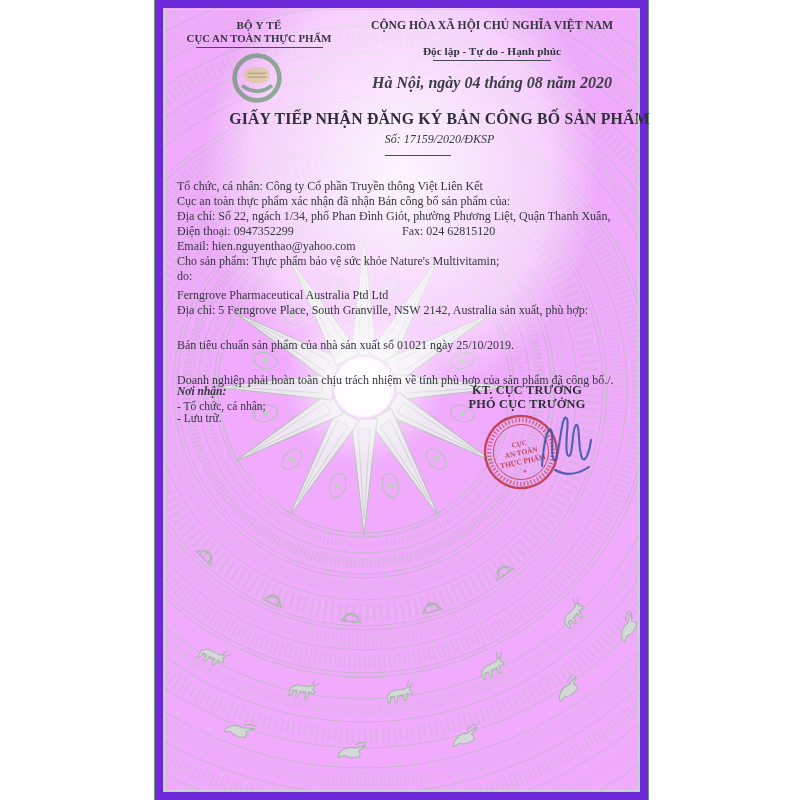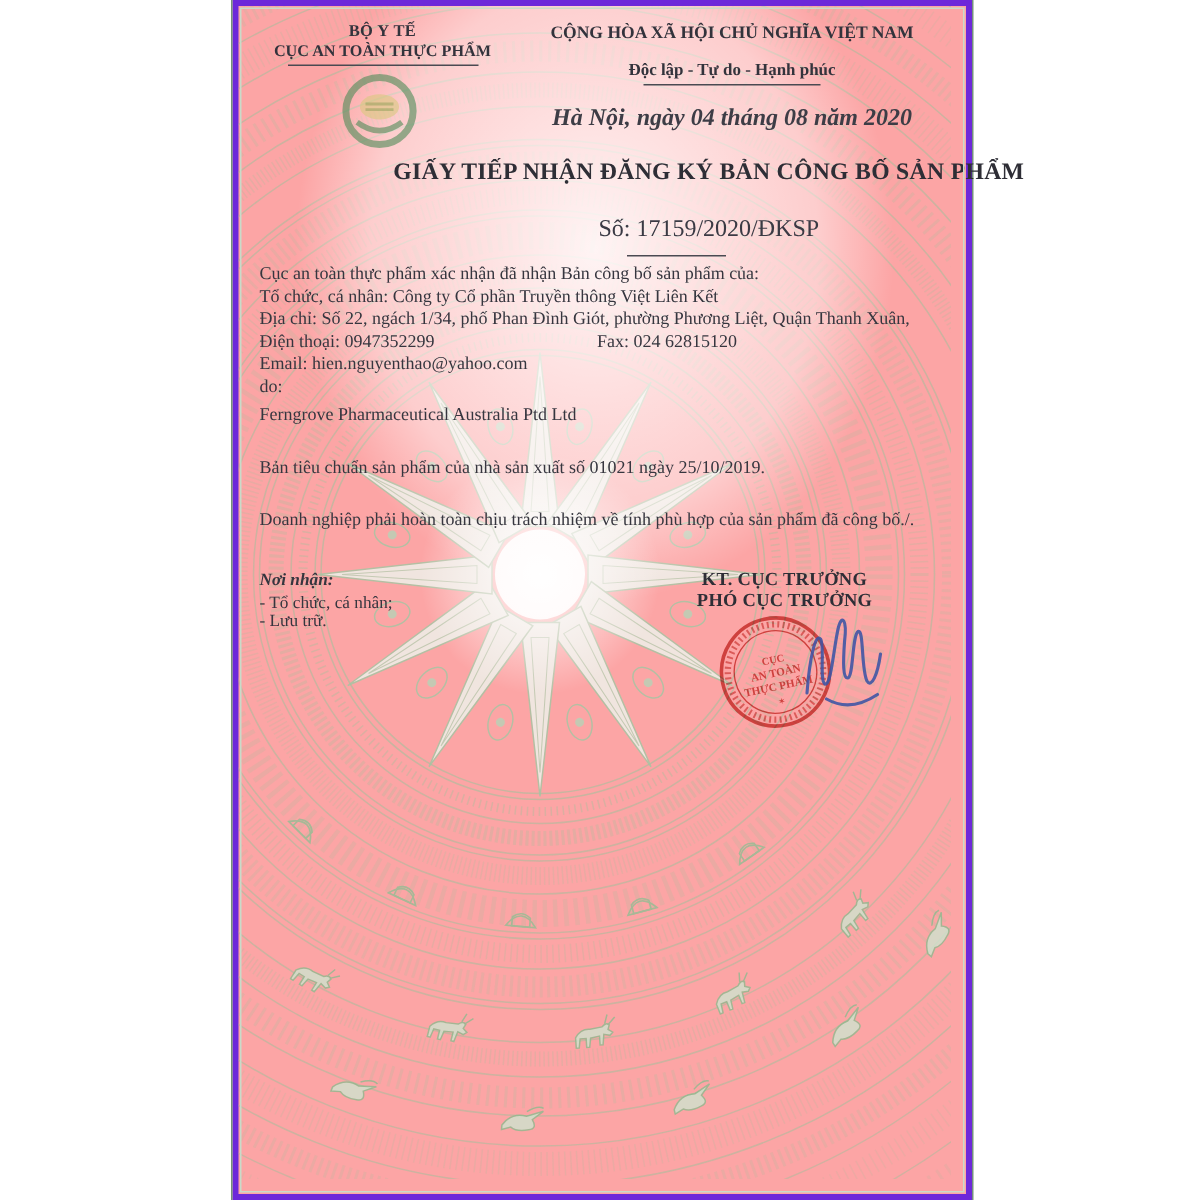--- a/index.html
+++ b/index.html
@@ -6,22 +6,22 @@
   body{
     width:800px;height:800px;background:#ffffff;overflow:hidden;
     font-family:"Liberation Serif","DejaVu Serif",serif;
     -webkit-font-smoothing:antialiased;
   }
   .page{position:relative;width:800px;height:800px;background:#ffffff;}
 
   
   .cert{
     position:absolute;left:155px;top:0;width:493px;height:800px;
-    box-sizing:border-box;background:#fca5a5;
-    border:4px solid #6d28d9;outline:1px solid #74917a;
+    box-sizing:border-box;background:#f0abfc;
+    border:8px solid #6d28d9;outline:1px solid #74917a;
   }
   .cert::after{
     content:'';position:absolute;inset:1px;border:1px solid #c9dbc9;pointer-events:none;
   }
   .pattern{position:absolute;left:0;top:0;width:475px;height:782px;}
 
   .layer{position:absolute;inset:0;}
 
   
   .hdr-left{position:absolute;left:8px;top:11px;width:176px;text-align:center;color:#33333c;}
@@ -31,23 +31,23 @@
   .hdr-left .rule{width:127px;margin:3px auto 0;}
   .logo{position:absolute;left:66px;top:42px;width:56px;height:56px;opacity:.75;}
 
   .hdr-right{position:absolute;left:198px;top:11px;width:262px;text-align:center;color:#33333c;}
   .hdr-right .l1{font-size:11.7px;font-weight:bold;}
   .hdr-right .l2{font-size:11.3px;font-weight:bold;margin-top:13px;}
   .hdr-right .rule{width:118px;margin:3px auto 0;}
   .dateline{margin-top:13px;font-size:16px;font-style:italic;font-weight:600;color:#3d3d46;}
 
   
-  .title-block{position:absolute;left:0;top:102px;width:553px;text-align:center;color:#2e2e36;padding-left:37px;}
+  .title-block{position:absolute;left:0;top:102px;width:553px;text-align:center;color:#2e2e36;}
   .title-main{font-size:15.8px;font-weight:bold;letter-spacing:.2px;margin:0;}
-  .title-number{font-size:16px;margin-top:20px;color:#3a3a44;}
+  .title-number{font-size:12px;margin-top:4px;color:#3a3a44;font-style:italic;}
   .title-rule{width:66px;height:1px;background:#4a4a52;margin:8px auto 0;transform:translateX(-22px);}
 
   
   .body-block{
     position:absolute;left:14px;top:171px;width:460px;
     font-size:12px;line-height:15px;color:#36363f;
   }
   .body-block .line{position:relative;}
   .fax{position:absolute;left:225px;top:0;}
   .gap-sm{margin-top:4px;}
@@ -210,30 +210,32 @@
         <div class="dateline">Hà Nội, ngày 04 tháng 08 năm 2020</div>
       </div>
 
       <div class="title-block">
         <div class="title-main">GIẤY TIẾP NHẬN ĐĂNG KÝ BẢN CÔNG BỐ SẢN PHẨM</div>
         <div class="title-number">Số: 17159/2020/ĐKSP</div>
         <div class="title-rule"></div>
       </div>
 
       <div class="body-block">
+        <div class="line">Tổ chức, cá nhân: Công ty Cổ phần Truyền thông Việt Liên Kết</div>
         <div class="line">Cục an toàn thực phẩm xác nhận đã nhận Bản công bố sản phẩm của:</div>
-        <div class="line">Tổ chức, cá nhân: Công ty Cổ phần Truyền thông Việt Liên Kết</div>
         <div class="line">Địa chỉ: Số 22, ngách 1/34, phố Phan Đình Giót, phường Phương Liệt, Quận Thanh Xuân,</div>
         <div class="line">
           <span>Điện thoại: 0947352299</span>
           <span class="fax">Fax: 024 62815120</span>
         </div>
         <div class="line">Email: hien.nguyenthao@yahoo.com</div>
+        <div class="line">Cho sản phẩm: Thực phẩm bảo vệ sức khỏe Nature's Multivitamin;</div>
         <div class="line">do:</div>
         <div class="line gap-sm">Ferngrove Pharmaceutical Australia Ptd Ltd</div>
+        <div class="line">Địa chỉ: 5 Ferngrove Place, South Granville, NSW 2142, Australia sản xuất, phù hợp:</div>
         <div class="line gap-md">Bản tiêu chuẩn sản phẩm của nhà sản xuất số 01021 ngày 25/10/2019.</div>
         <div class="line gap-md">Doanh nghiệp phải hoàn toàn chịu trách nhiệm về tính phù hợp của sản phẩm đã công bố./.</div>
       </div>
 
       <div class="recipients">
         <div class="label">Nơi nhận:</div>
         <div>- Tổ chức, cá nhân;</div>
         <div>- Lưu trữ.</div>
       </div>
 

